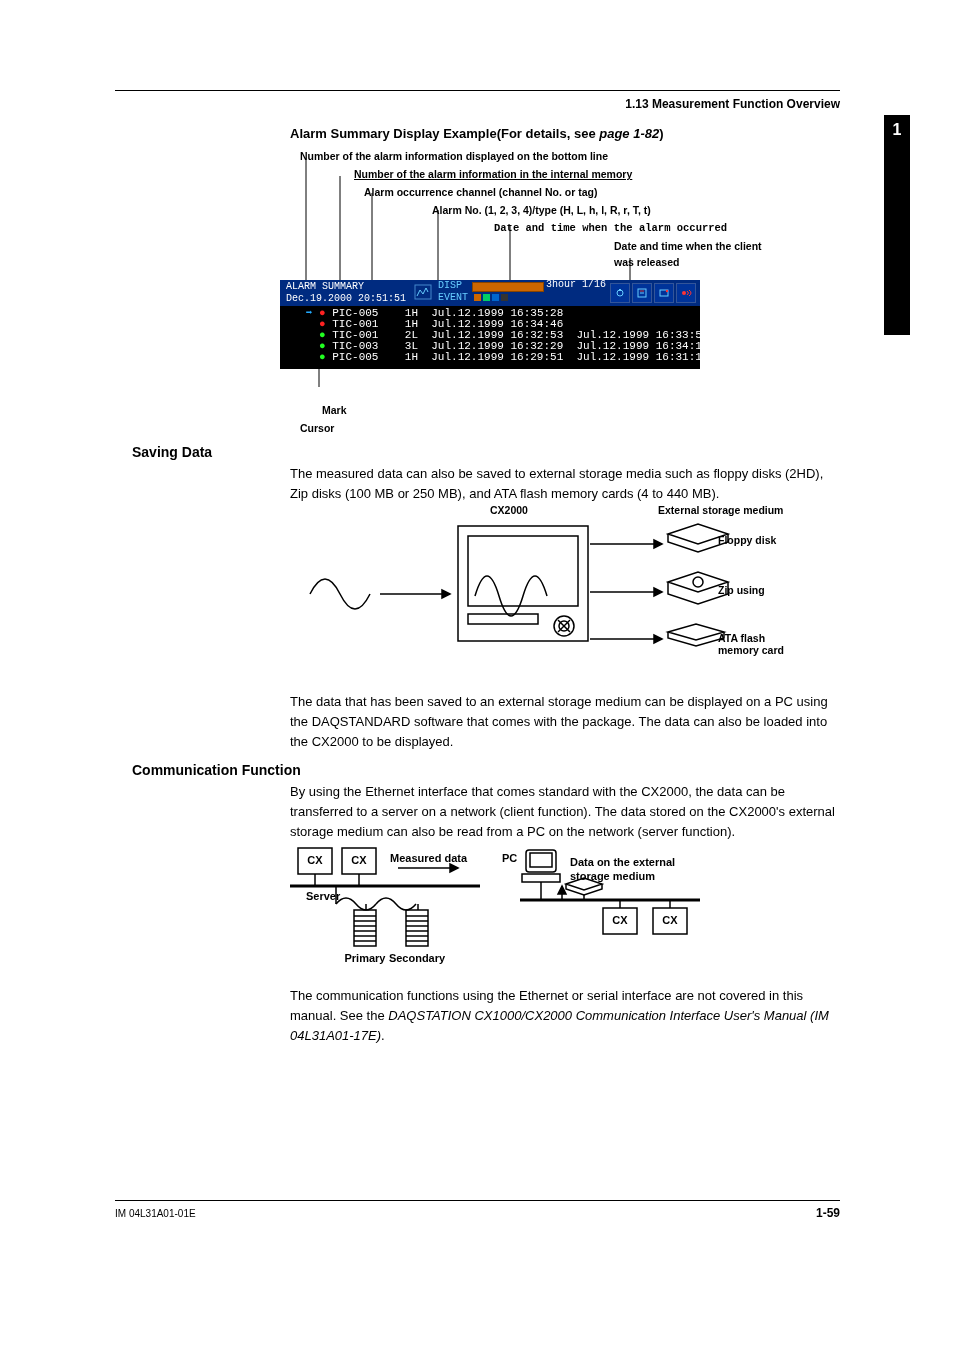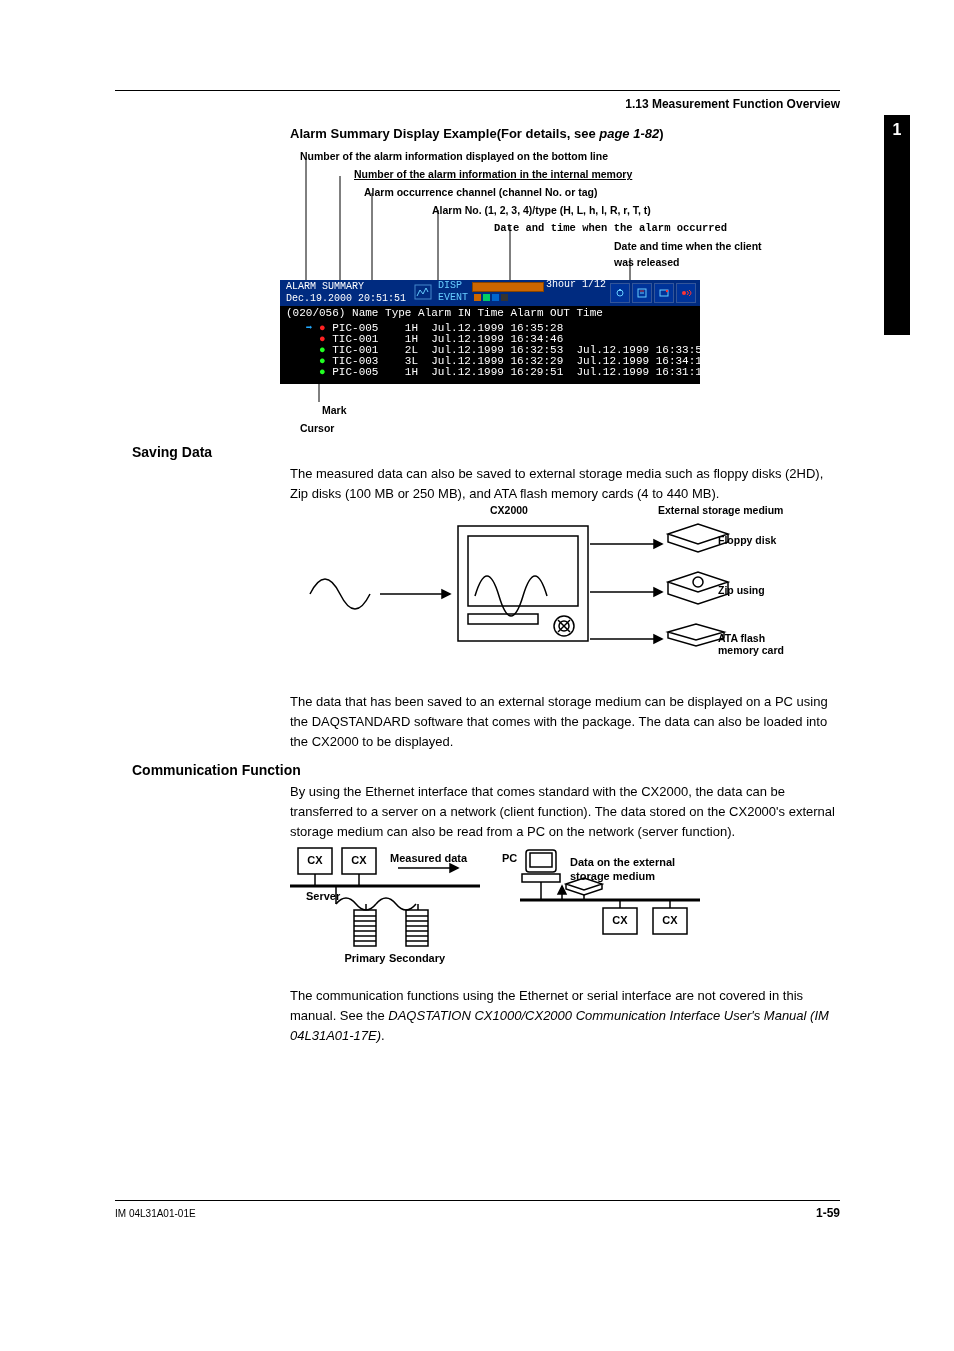--- a/index.html
+++ b/index.html
@@ -283,21 +283,21 @@
     </div>
     <svg width="20" height="18" style="position:absolute;left:134px;top:4px">
       <rect x="1" y="1" width="16" height="14" fill="none" stroke="#4488cc"></rect>
       <path d="M3 12 l3 -6 l3 4 l3 -6 l2 4" stroke="#66ccff" fill="none"></path>
     </svg>
     <div class="disp-event">
       <div>DISP</div>
       <div>EVENT</div>
     </div>
     <div class="disp-bar"></div>
-    <div class="disp-label3h">3hour 1/12</div>
+    <div class="disp-label3h">3hour 1/16</div>
     <div class="disp-squares">
       <div class="mini-sq" style="background:#cc6600"></div>
       <div class="mini-sq" style="background:#00cc66"></div>
       <div class="mini-sq" style="background:#0066cc"></div>
       <div class="mini-sq" style="background:#333"></div>
     </div>
     <div class="icons">
       <div class="icon-sq">
           <svg width="12" height="12">
             <circle cx="6" cy="6" r="3" stroke="#66ccff" fill="none"></circle>
@@ -319,23 +319,20 @@
         </div>
       <div class="icon-sq icon-alarm">
           <svg width="12" height="12">
             <circle cx="4" cy="6" r="2" fill="#ff3333"></circle>
             <path d="M7 4 q3 2 0 4" stroke="#ff3333" fill="none"></path>
             <path d="M9 3 q4 3 0 6" stroke="#ff3333" fill="none"></path>
           </svg>
         </div>
     </div>
   </div>
-  <div class="device-head">
-    <span>(020/056)</span> <span>Name</span>          <span>Type</span>   <span>Alarm IN Time</span>       <span>Alarm OUT Time</span>
-  </div>
   <div class="device-rows" id="device-rows">
       <div class="row">   <span class="arrow-sel">➡</span> <span class="dot-red">●</span> PIC-005    1H  Jul.12.1999 16:35:28  </div>
       <div class="row">     <span class="dot-red">●</span> TIC-001    1H  Jul.12.1999 16:34:46  </div>
       <div class="row">     <span class="dot-grn">●</span> TIC-001    2L  Jul.12.1999 16:32:53  Jul.12.1999 16:33:50</div>
       <div class="row">     <span class="dot-grn">●</span> TIC-003    3L  Jul.12.1999 16:32:29  Jul.12.1999 16:34:13</div>
       <div class="row">     <span class="dot-grn">●</span> PIC-005    1H  Jul.12.1999 16:29:51  Jul.12.1999 16:31:14</div>
     </div>
   <svg width="10" height="28" style="position:absolute;left:34px;bottom:-24px">
     <line x1="5" y1="0" x2="5" y2="22" stroke="#000"></line>
   </svg>

